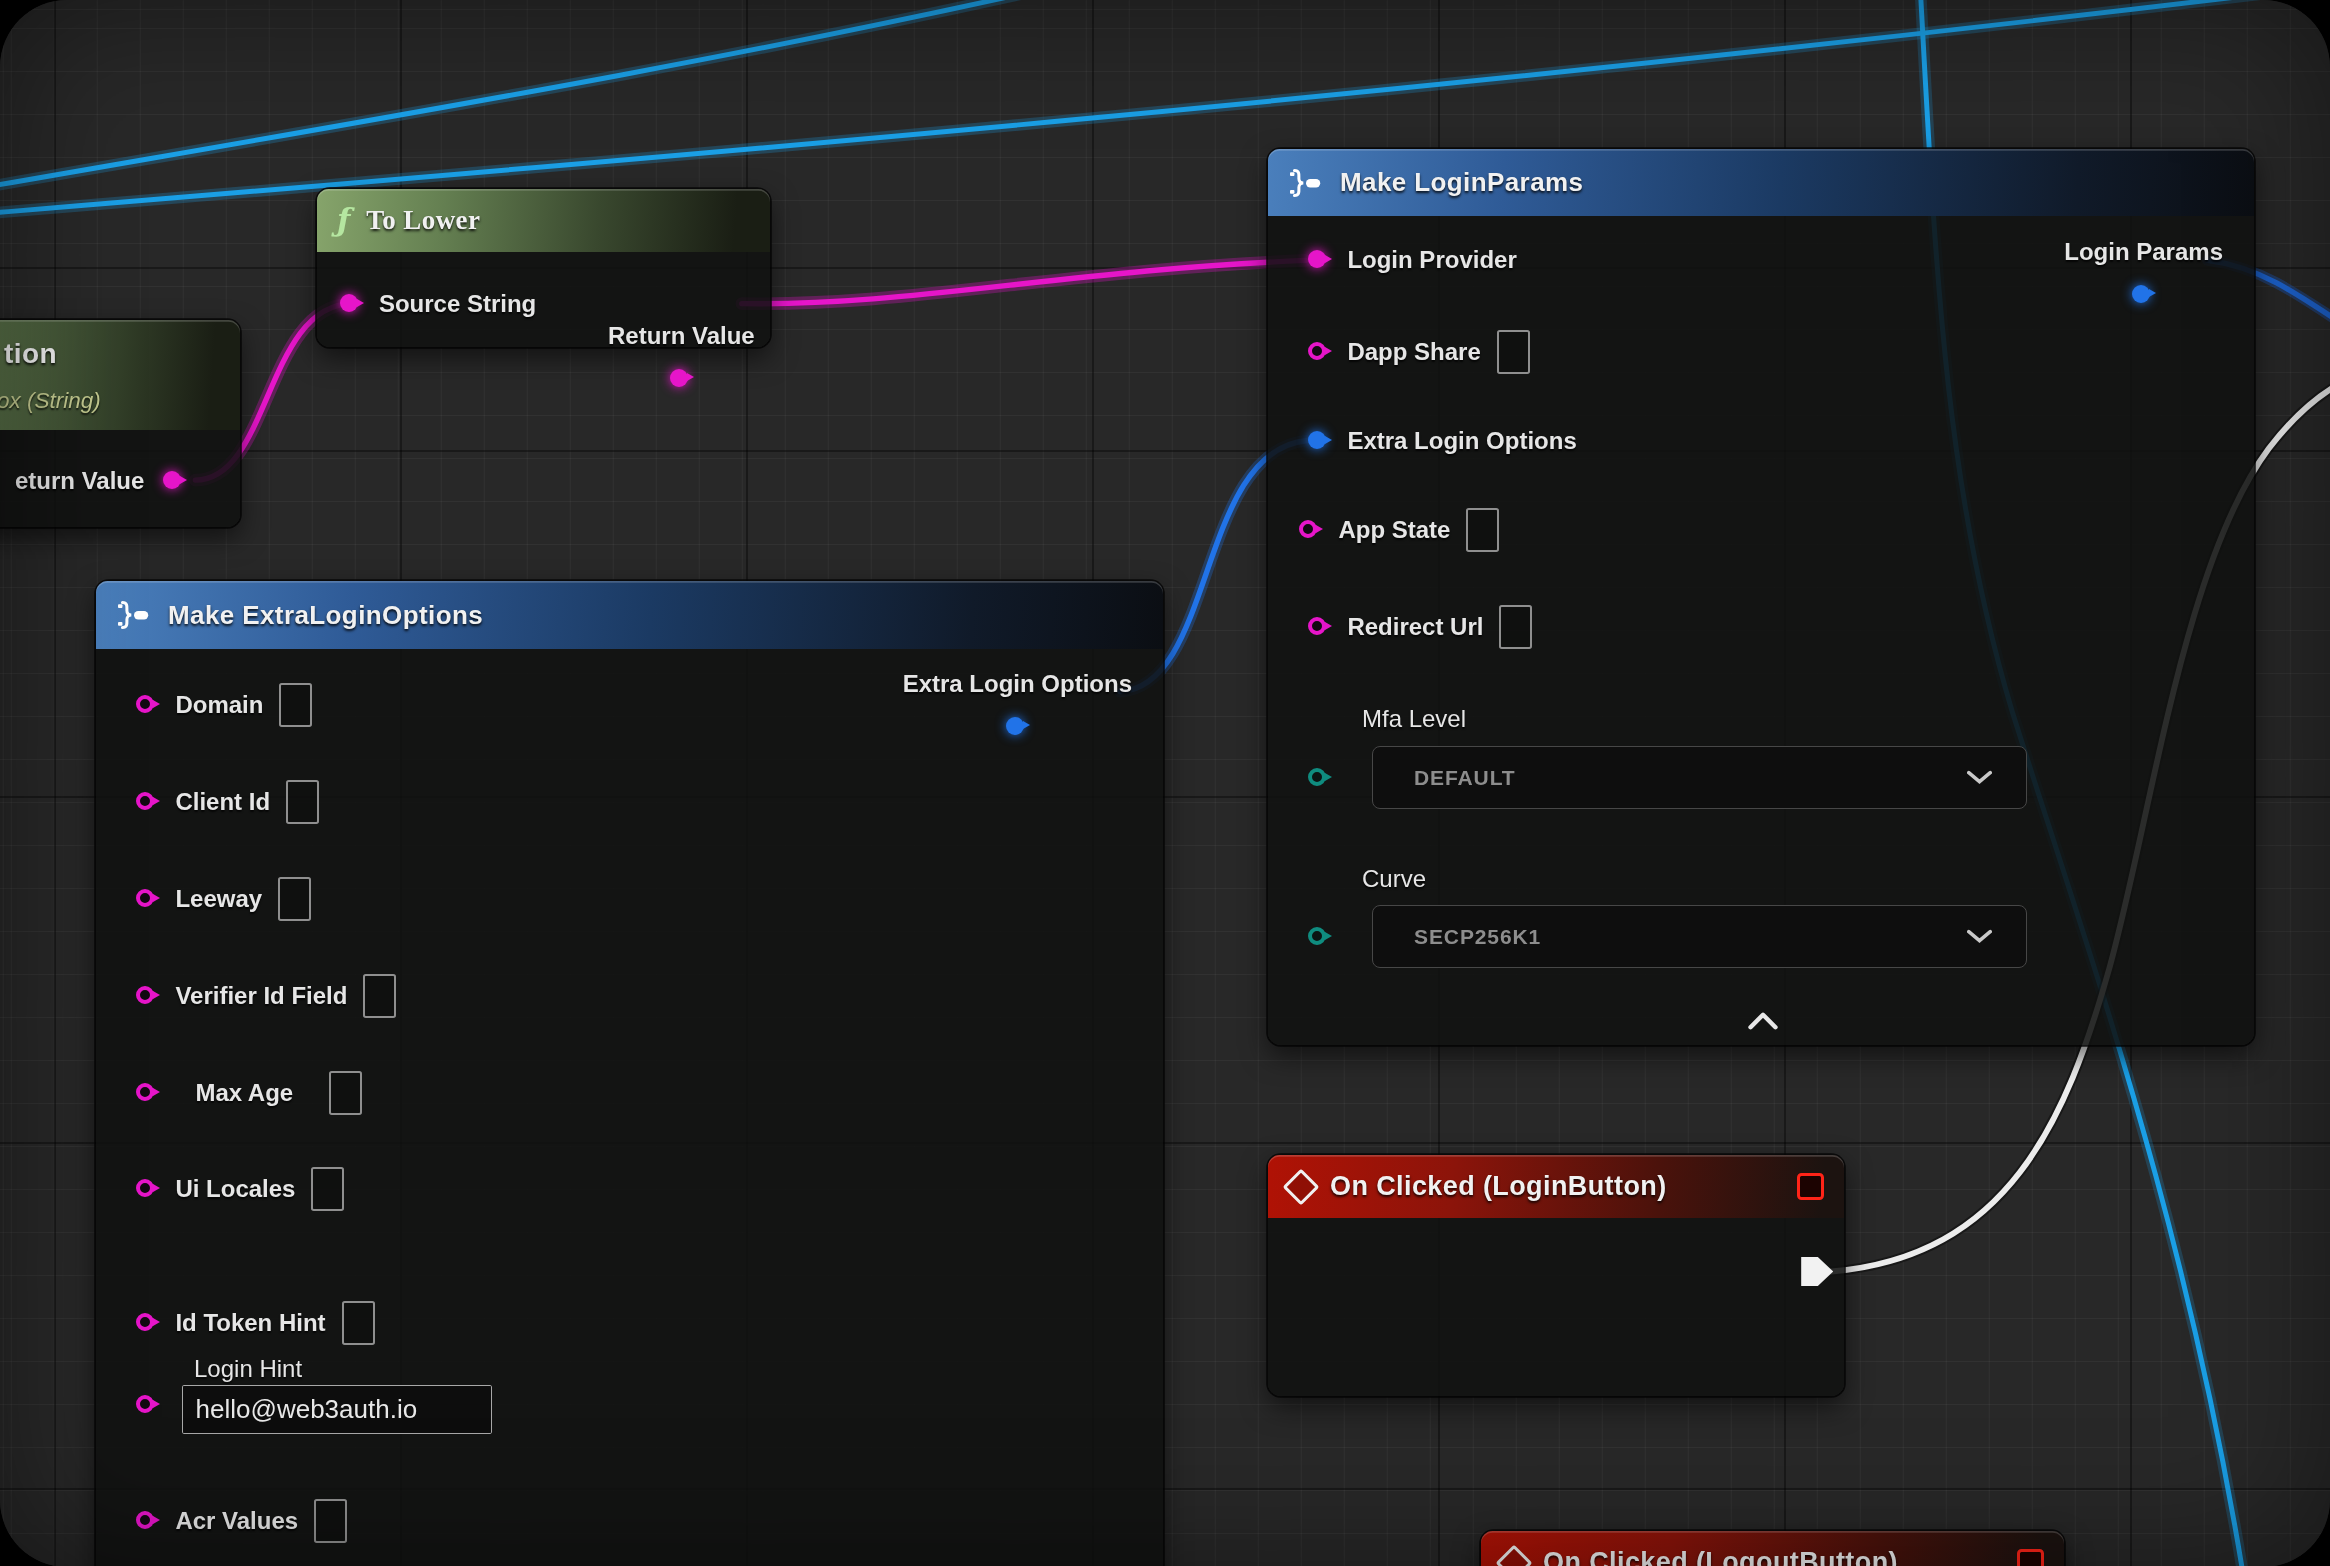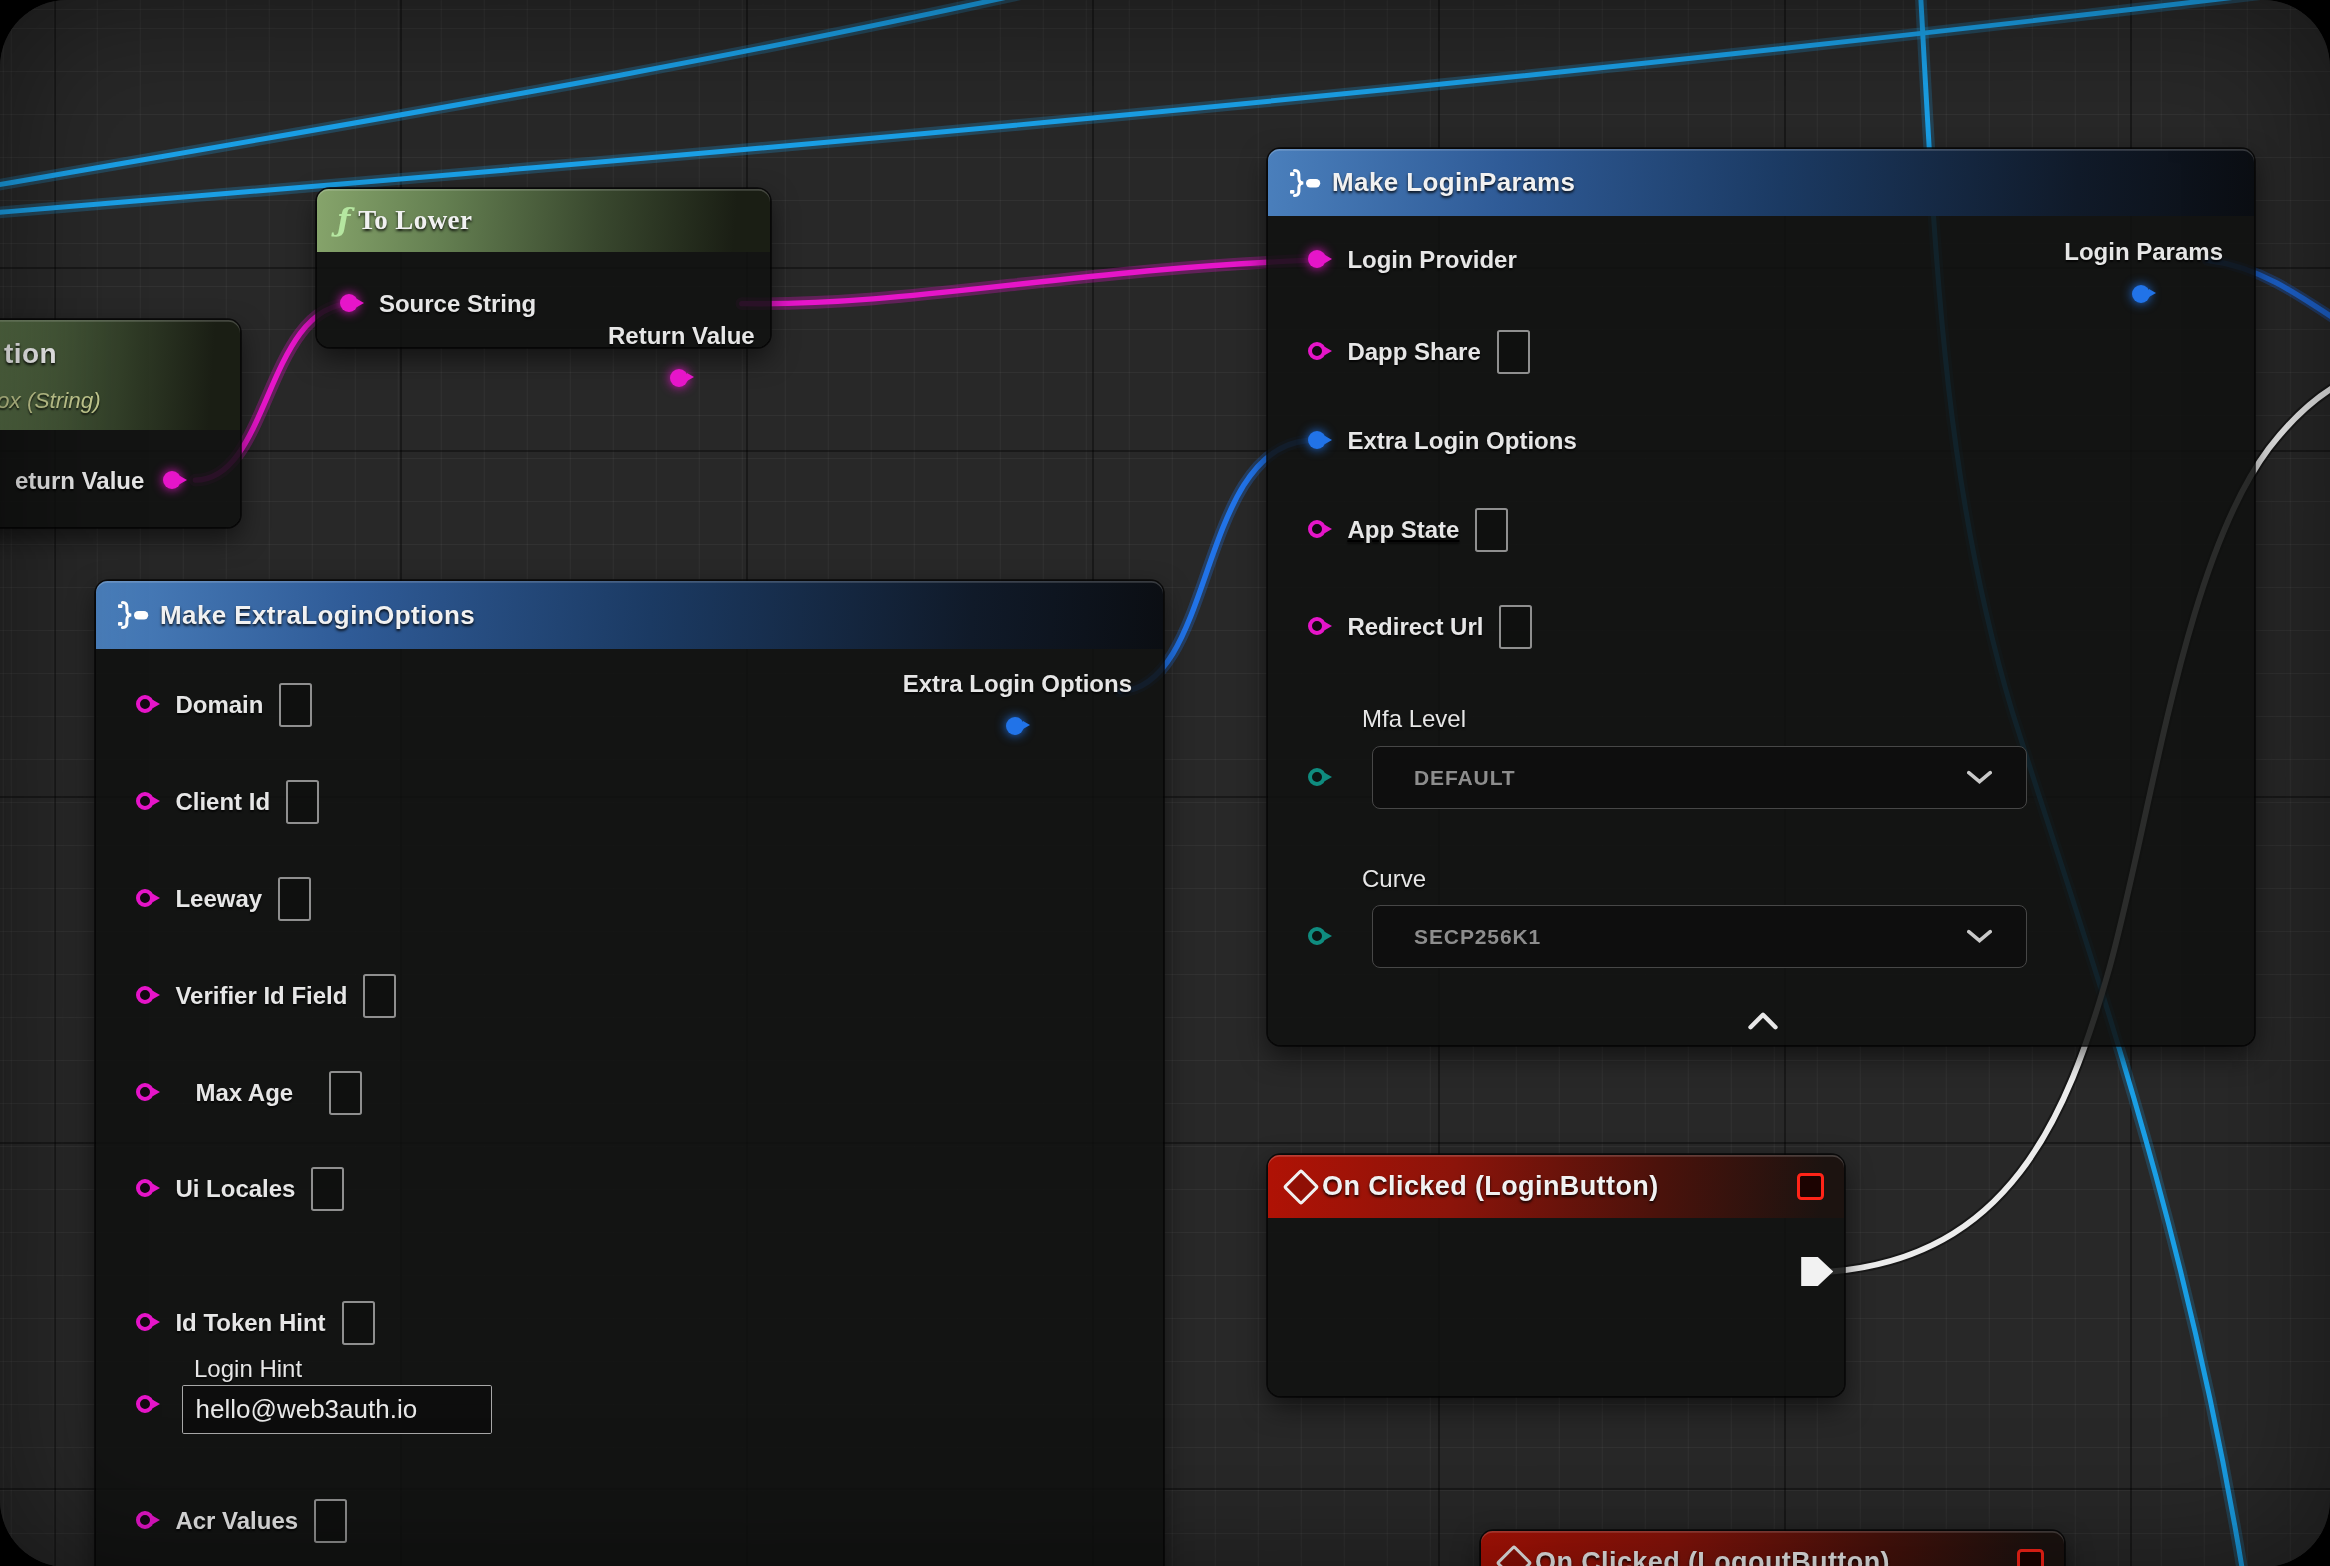--- a/index.html
+++ b/index.html
@@ -10,21 +10,21 @@
       repeating-linear-gradient(0deg,  rgba(0,0,0,.38) 0 1.8px, transparent 1.8px 346px),
       repeating-linear-gradient(90deg, rgba(255,255,255,.045) 0 0.9px, transparent 0.9px 43px),
       repeating-linear-gradient(0deg,  rgba(255,255,255,.045) 0 0.9px, transparent 0.9px 43px);
     background-position: 54px 0, 0 269px, 10.8px 0, 0 10px;
     font-family:"Liberation Sans","DejaVu Sans",sans-serif;
   }
   #vignette{position:absolute;inset:0;border-radius:67px;box-shadow:inset 0 0 135px rgba(0,0,0,.45);pointer-events:none;z-index:70;}
   svg.wires{position:absolute;left:0;top:0;z-index:5;}
   .node{position:absolute;background:rgba(16,17,16,.88);border-radius:12.6px;z-index:10;
         box-shadow:0 10.8px 27px rgba(0,0,0,.55), 0 0 0 1.8px rgba(6,6,6,.85);}
-  .nhead{position:absolute;left:0;top:0;right:0;display:flex;align-items:center;gap:8px;padding:0 20px;
+  .nhead{position:absolute;left:0;top:0;right:0;display:flex;align-items:center;gap:16px;padding:0 20px;
         border-radius:11.7px 11.7px 0 0;box-shadow:inset 0 1.8px 0 rgba(255,255,255,.18);}
   .nhead.blue {background:linear-gradient(94deg,#4a7fbc 0%,#2f5b97 24%,#1b3a63 52%,#101a29 82%,#0b0e13 100%);}
   .nhead.green{background:linear-gradient(94deg,#86a46b 0%,#647f51 28%,#39482e 62%,#1a1e14 92%);}
   .nhead.red  {background:linear-gradient(94deg,#b01205 0%,#8c140a 32%,#4a120b 68%,#1c1310 96%);}
   .ntitle{font-size:26px;font-weight:bold;color:#f1f1f1;text-shadow:0 1.8px 2.7px rgba(0,0,0,.85);letter-spacing:0.4px;white-space:nowrap;}
   .nsub{font-size:22.5px;font-style:italic;color:#c3c98f;text-shadow:0 1.8px 1.8px rgba(0,0,0,.7);white-space:nowrap;}
   .row{position:absolute;height:43px;display:flex;align-items:center;gap:16px;}
   .row.out{flex-direction:column;}
   .plabel{font-size:24px;font-weight:bold;color:#e6e6e6;text-shadow:0 1.8px 1.8px rgba(0,0,0,.75);white-space:nowrap;}
   .pin{position:relative;width:23.4px;height:23.4px;flex:none;}
@@ -258,21 +258,21 @@
       <span class="plabel">Dapp Share</span>
       <span class="checkbox"></span>
     </div>
     <div class="row" style="left:40px;top:270px;">
       <span class="pin blue filled">
           <span class="c"></span>
           <span class="nub"></span>
         </span>
       <span class="plabel">Extra Login Options</span>
     </div>
-    <div class="row" style="left:40px;top:359px;text-decoration:underline;">
+    <div class="row" style="left:31px;top:359px;">
       <span class="pin pink hollow">
           <span class="c"></span>
           <span class="nub"></span>
         </span>
       <span class="plabel">App State</span>
       <span class="checkbox"></span>
     </div>
     <div class="row" style="left:40px;top:456px;">
       <span class="pin pink hollow">
           <span class="c"></span>

